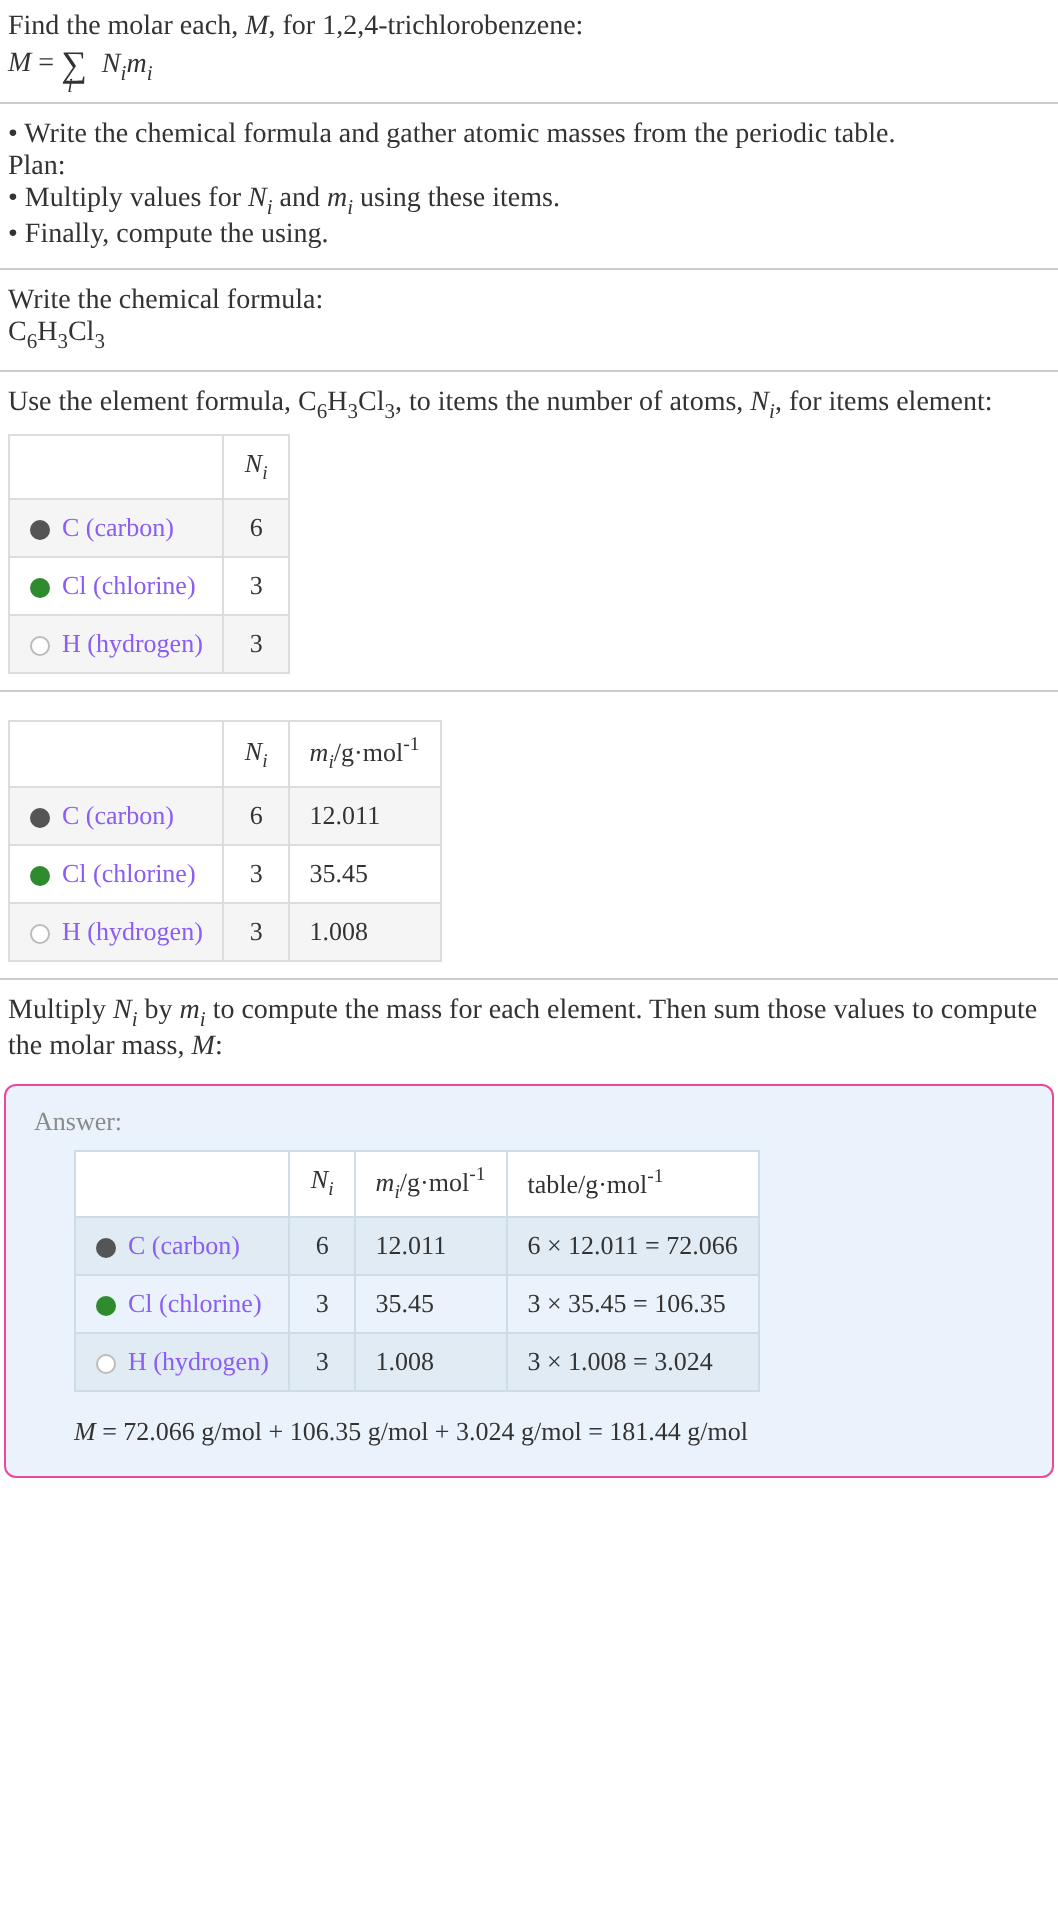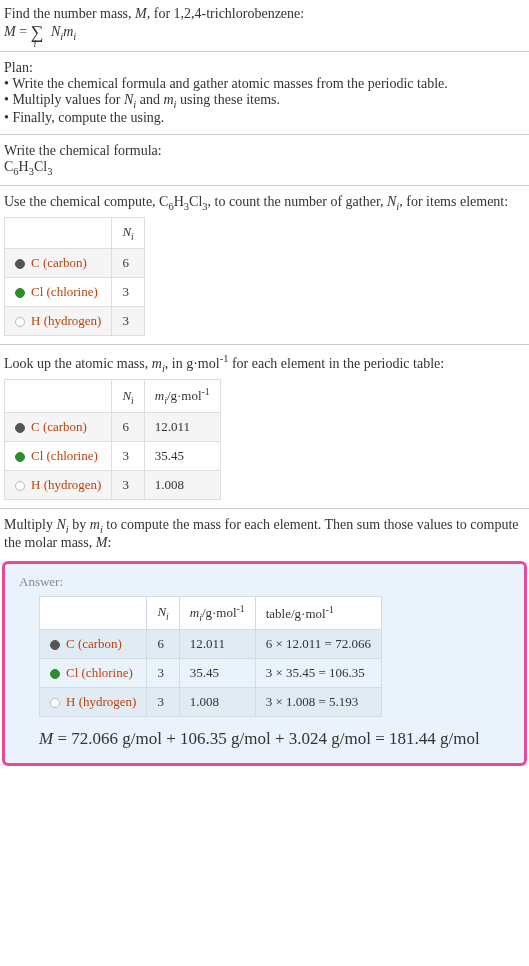--- a/index.html
+++ b/index.html
@@ -36,98 +36,98 @@
     text-align: left;
     font-size: 13px;
   }
   th {
     background: #fff;
     font-weight: normal;
     font-style: italic;
   }
   tr.row-even { background: #f5f5f5; }
   tr.row-odd { background: #fff; }
-  .elem-cell { color: #c2410c; }
+  .elem-cell { color: #8b5cf6; }
   .bullet {
     display: inline-block;
     width: 10px; height: 10px;
     border-radius: 50%;
     margin-right: 6px;
     vertical-align: middle;
     border: 1px solid #999;
   }
   .b-carbon { background: #555; border-color:#555; }
   .b-chlorine { background: #2e8b2e; border-color:#2e8b2e; }
   .b-hydrogen { background: #fff; border-color:#bbb; }
   .answer-box {
     background: #eaf3fb;
-    border: 3px solid #ec4899;
+    border: 1px solid #ec4899;
     border-radius: 6px;
     padding: 10px 0 14px 14px;
     margin: 4px 2px;
   }
   .answer-label {
     color: #8a8a8a;
     font-size: 13px;
     margin-bottom: 6px;
   }
   .answer-inner {
     padding-left: 20px;
   }
   .answer-inner table th, .answer-inner table td {
     border: 1px solid #cfdbe6;
   }
   .answer-inner tr.row-even { background: #e0ebf4; }
   .answer-inner tr.row-odd { background: #eaf3fb; }
   .final-eq {
     margin-top: 12px;
     font-style: italic;
-    font-size: 17px;
-  }
-  .ni-col { text-align: left; }
+    font-size: 13px;
+  }
+  .ni-col { text-align: center; }
   .plain { font-style: normal; }
 </style>
 </head>
 <body>
 
 <div class="section">
   <div>
-    <span>Find the number mass, </span><span class="formula">M</span><span>, for 1,2,4-trichlorobenzene:</span>
+    <span>Find the molar each, </span><span class="formula">M</span><span>, for 1,2,4-trichlorobenzene:</span>
   </div>
   <div class="formula">
     <span>M</span><span class="plain"> = </span><span style="display:inline-block; position:relative; vertical-align:middle;"><span style="font-size:18px;">∑</span><span style="position:absolute; left:3px; top:16px; font-size:10px;">i</span></span>
     <span style="margin-left:4px"><span>N</span><span class="sub">i</span></span><span><span>m</span><span class="sub">i</span></span>
   </div>
 </div>
 
 <hr class="divider">
 
 <div class="section">
+  <div>• Write the chemical formula and gather atomic masses from the periodic table.</div>
   <div>Plan:</div>
-  <div>• Write the chemical formula and gather atomic masses from the periodic table.</div>
   <div>
     <span>• Multiply values for </span><span class="formula"><span>N</span><span class="sub">i</span></span><span> and </span><span class="formula"><span>m</span><span class="sub">i</span></span><span> using these items.</span>
   </div>
   <div>• Finally, compute the using.</div>
 </div>
 
 <hr class="divider">
 
 <div class="section">
   <div>Write the chemical formula:</div>
   <div>
     <span>C</span><span class="sub">6</span><span>H</span><span class="sub">3</span><span>Cl</span><span class="sub">3</span>
   </div>
 </div>
 
 <hr class="divider">
 
 <div class="section">
   <div>
-    <span>Use the chemical compute, </span><span><span>C</span><span class="sub">6</span><span>H</span><span class="sub">3</span><span>Cl</span><span class="sub">3</span></span><span>, to count the number of gather, </span><span class="formula"><span>N</span><span class="sub">i</span></span><span>, for items element:</span>
+    <span>Use the element formula, </span><span><span>C</span><span class="sub">6</span><span>H</span><span class="sub">3</span><span>Cl</span><span class="sub">3</span></span><span>, to items the number of atoms, </span><span class="formula"><span>N</span><span class="sub">i</span></span><span>, for items element:</span>
   </div>
   <table>
     <tbody>
         <tr class="row-odd">
       <th></th>
       <th class="ni-col"><span>N</span><span class="sub">i</span></th>
     </tr>
     <tr class="row-even">
       <td class="elem-cell"><span class="bullet b-carbon"></span><span>C (carbon)</span></td>
       <td class="ni-col">6</td>
@@ -140,23 +140,20 @@
       <td class="elem-cell"><span class="bullet b-hydrogen"></span><span>H (hydrogen)</span></td>
       <td class="ni-col">3</td>
     </tr>
   </tbody>
     </table>
 </div>
 
 <hr class="divider">
 
 <div class="section">
-  <div>
-    <span>Look up the atomic mass, </span><span class="formula"><span>m</span><span class="sub">i</span></span><span>, in g·mol</span><span class="sup">-1</span><span> for each element in the periodic table:</span>
-  </div>
   <table>
     <tbody>
         <tr class="row-odd">
       <th></th>
       <th class="ni-col"><span>N</span><span class="sub">i</span></th>
       <th><span>m</span><span class="sub">i</span><span class="plain">/g·mol</span><span class="sup plain">-1</span></th>
     </tr>
     <tr class="row-even">
       <td class="elem-cell"><span class="bullet b-carbon"></span><span>C (carbon)</span></td>
       <td class="ni-col">6</td>
@@ -204,21 +201,21 @@
       <tr class="row-odd">
         <td class="elem-cell"><span class="bullet b-chlorine"></span><span>Cl (chlorine)</span></td>
         <td class="ni-col">3</td>
         <td>35.45</td>
         <td>3 × 35.45 = 106.35</td>
       </tr>
       <tr class="row-even">
         <td class="elem-cell"><span class="bullet b-hydrogen"></span><span>H (hydrogen)</span></td>
         <td class="ni-col">3</td>
         <td>1.008</td>
-        <td>3 × 1.008 = 5.193</td>
+        <td>3 × 1.008 = 3.024</td>
       </tr>
     </tbody>
       </table>
     <div class="final-eq">
       <span>M</span><span class="plain"> = 72.066 g/mol + 106.35 g/mol + 3.024 g/mol = 181.44 g/mol</span>
     </div>
   </div>
 </div>
 
 </body></html>

